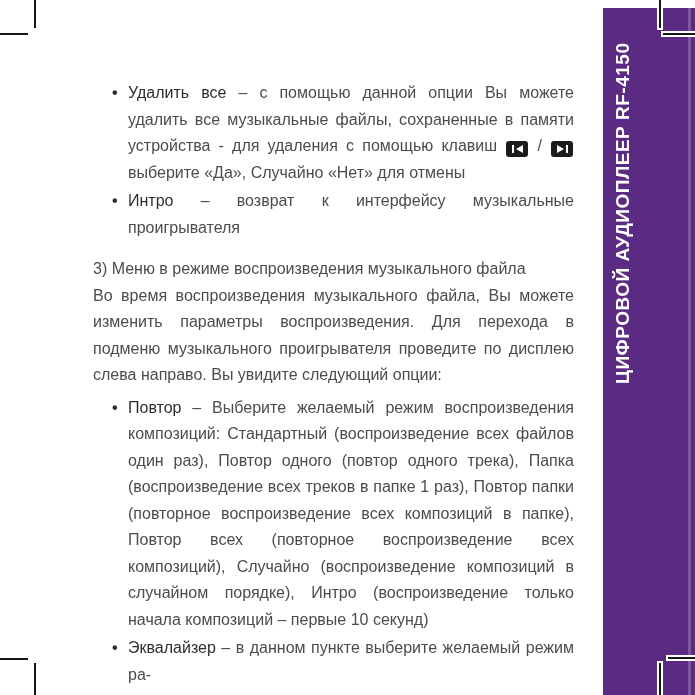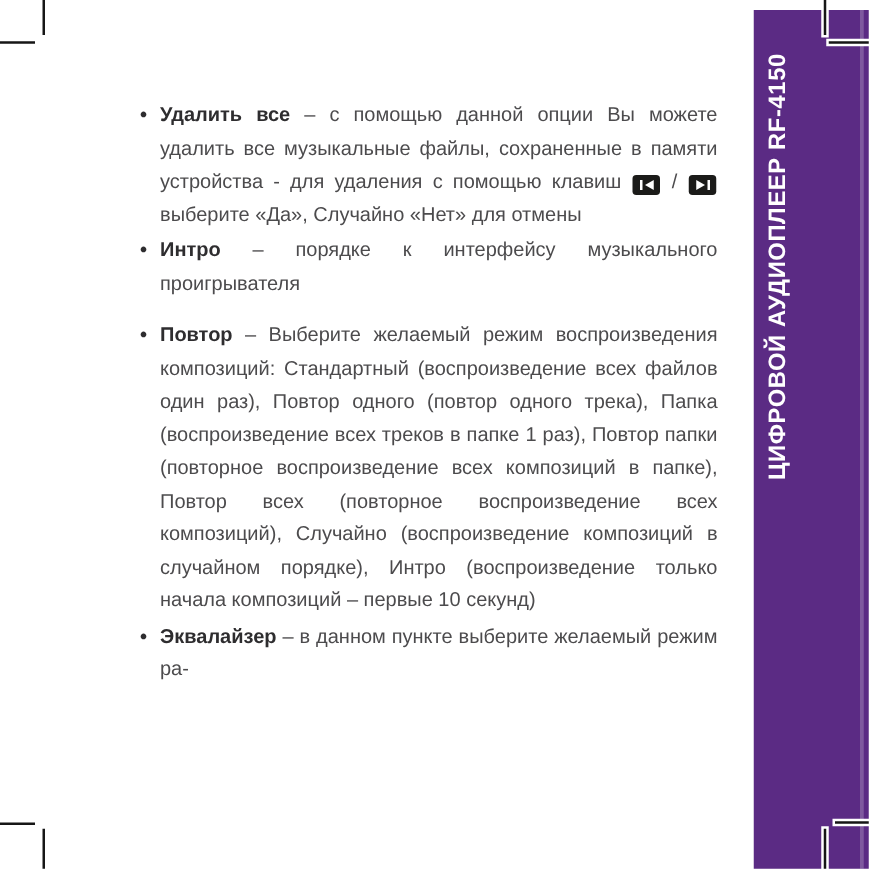--- a/index.html
+++ b/index.html
@@ -15,21 +15,21 @@
   
   .content {
     position: absolute;
     left: 93px; top: 80px;
     width: 481px;
     font-size: 16px;
     line-height: 26.5px;
     color: #4c4b4d;
     text-align: justify;
   }
-  .lead { font-weight: 700; color: #2e2d2f; }
+  .lead { font-weight: 400; color: #2e2d2f; }
   .bullets { margin: 0; padding: 0; list-style: none; }
   .bullet-item { position: relative; padding-left: 35px; margin: 0 0 2px 0; }
   .bullet-dot {
     position: absolute; left: 19px; top: 0;
     font-weight: 700; color: #2e2d2f;
   }
   .section { margin-top: 15px; }
   .bullets.lower { margin-top: 6px; }
 
   
@@ -96,25 +96,27 @@
         <span class="lead">Удалить все</span><span> – с помощью данной опции Вы можете удалить все музыкальные файлы, сохраненные в памяти устройства - для удаления с помощью клавиш </span><span class="key">
             <span class="kbar"></span>
             <span class="ktri left"></span>
           </span><span> / </span><span class="key">
             <span class="ktri right"></span>
             <span class="kbar"></span>
           </span><span> выберите «Да», Случайно «Нет» для отмены</span>
       </li>
       <li class="bullet-item">
         <span class="bullet-dot">•</span>
-        <span class="lead">Интро</span><span> – порядке к интерфейсу музыкального проигрывателя</span>
+        <span class="lead">Интро</span><span> – возврат к интерфейсу музыкальные проигрывателя</span>
       </li>
     </ul>
 
     <div class="section">
+      <div>3) Меню в режиме воспроизведения музыкального файла</div>
+      <div>Во время воспроизведения музыкального файла, Вы можете изменить параметры воспроизведения. Для перехода в подменю музыкального проигрывателя проведите по дисплею слева направо. Вы увидите следующий опции:</div>
     </div>
 
     <ul class="bullets lower">
       <li class="bullet-item">
         <span class="bullet-dot">•</span>
         <span class="lead">Повтор</span><span> – Выберите желаемый режим воспроизведения композиций: Стандартный (воспроизведение всех файлов один раз), Повтор одного (повтор одного трека), Папка (воспроизведение всех треков в папке 1 раз), Повтор папки (повторное воспроизведение всех композиций в папке), Повтор всех (повторное воспроизведение всех композиций), Случайно (воспроизведение композиций в случайном порядке), Интро (воспроизведение только начала композиций – первые 10 секунд)</span>
       </li>
       <li class="bullet-item">
         <span class="bullet-dot">•</span>
         <span class="lead">Эквалайзер</span><span> – в данном пункте выберите желаемый режим ра-</span>

